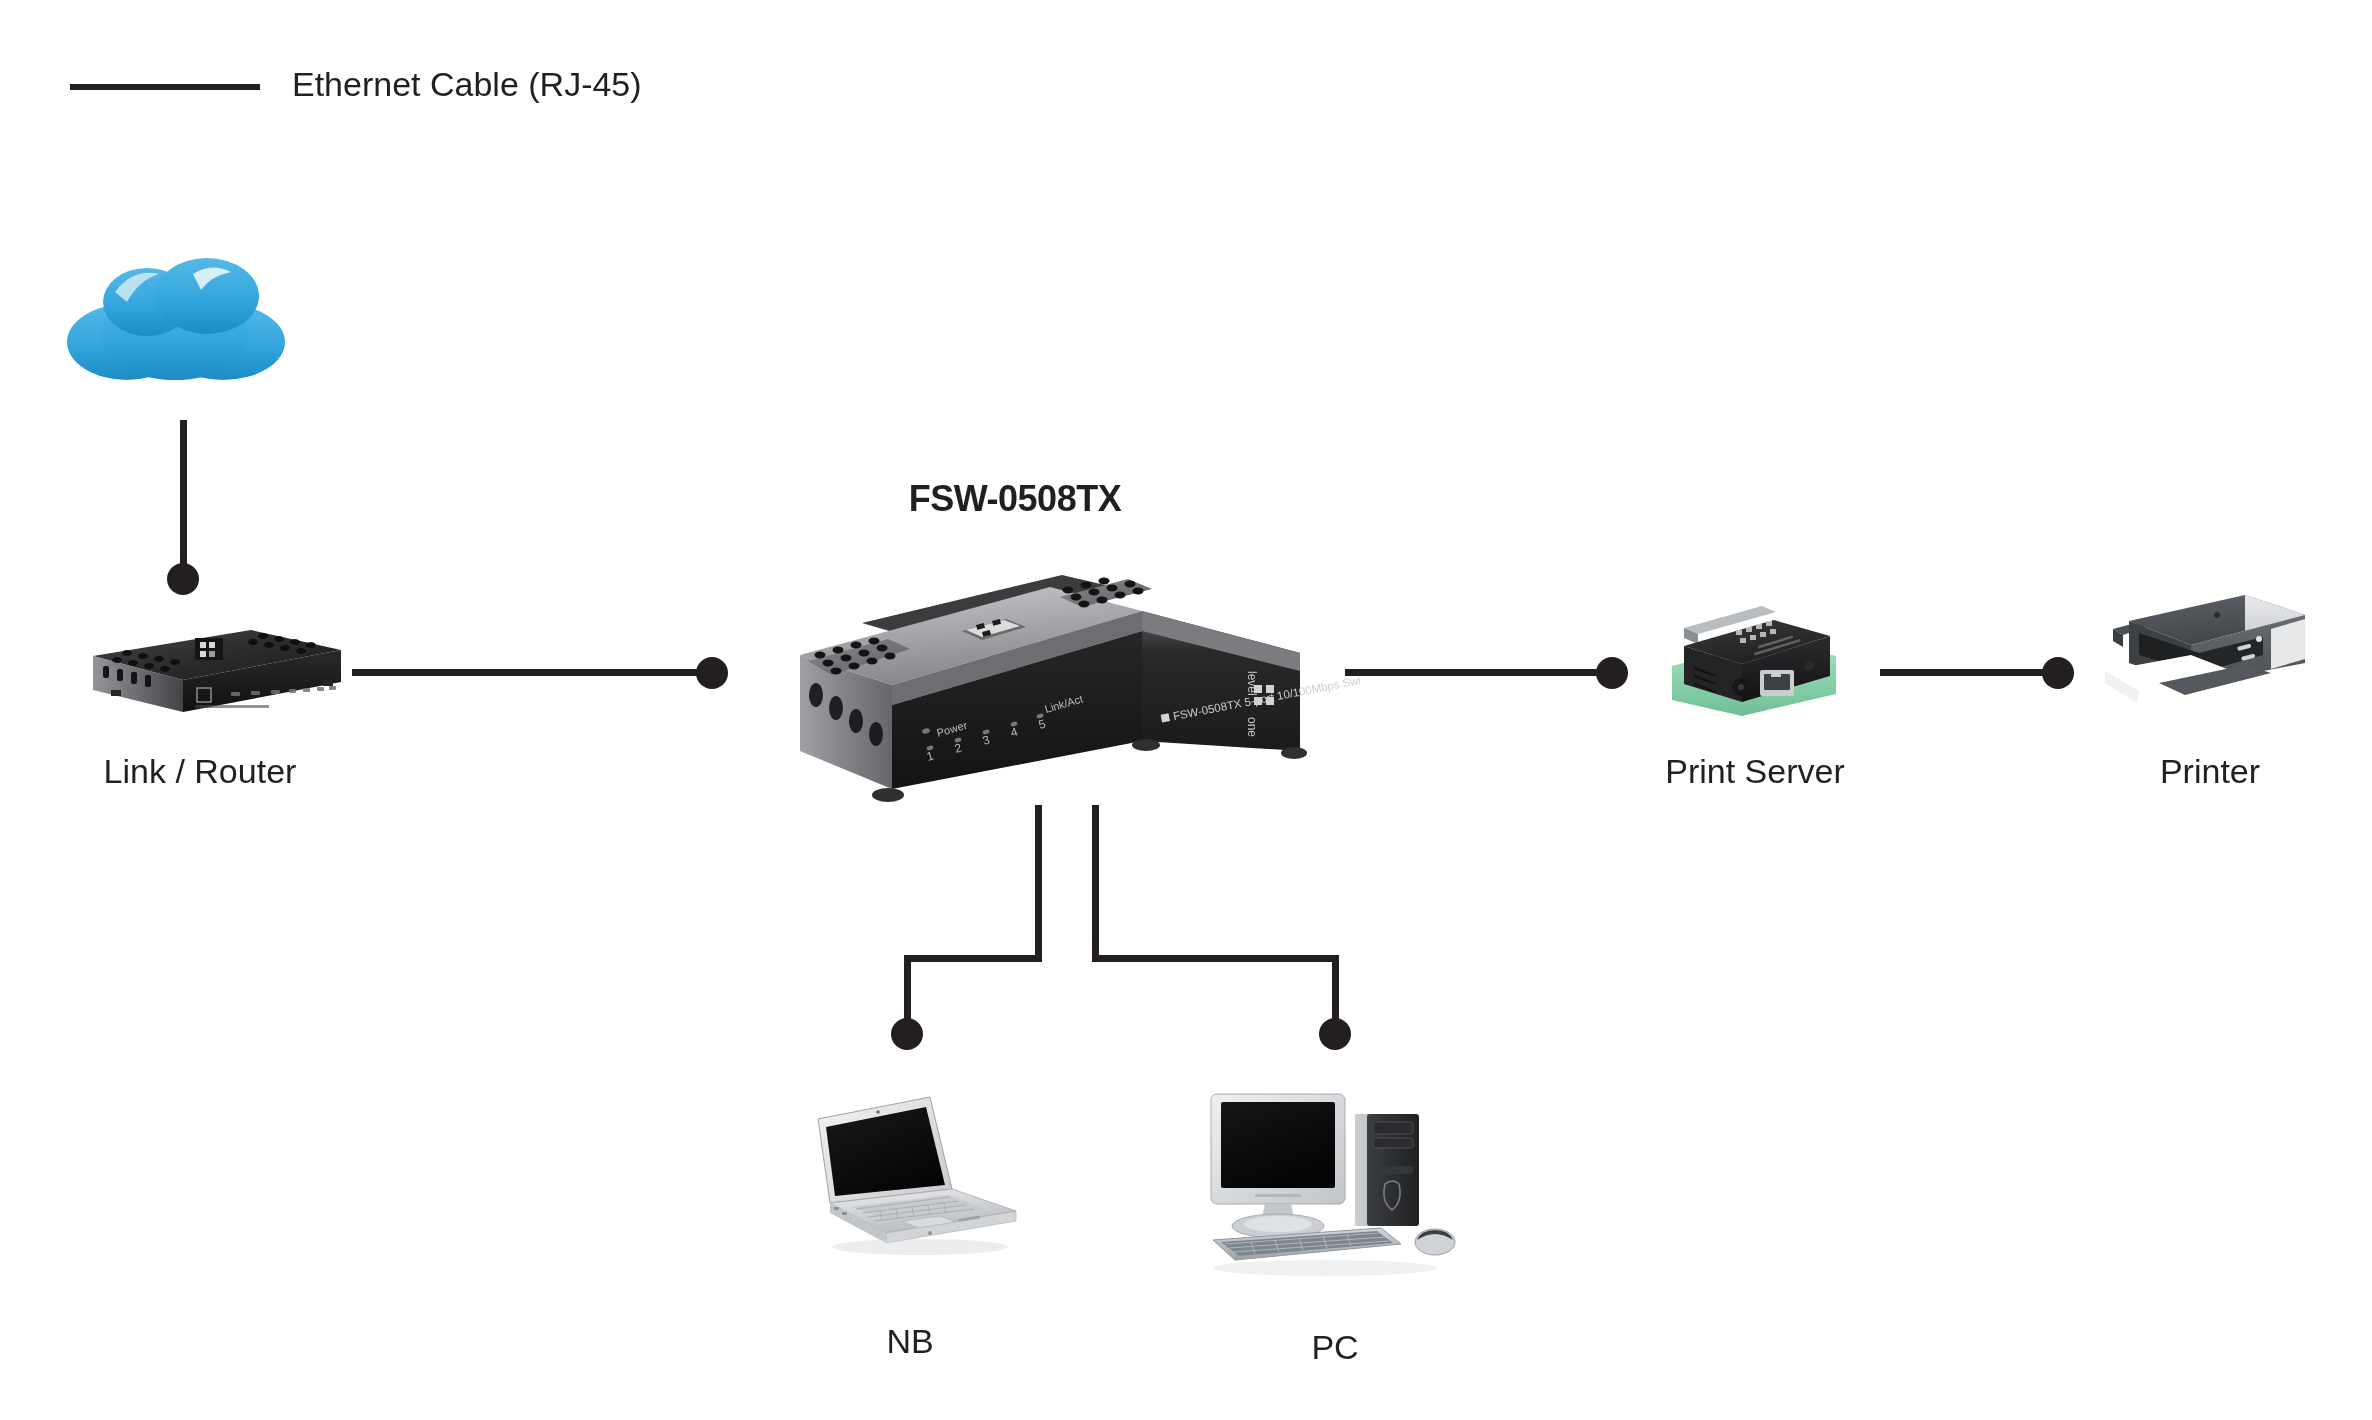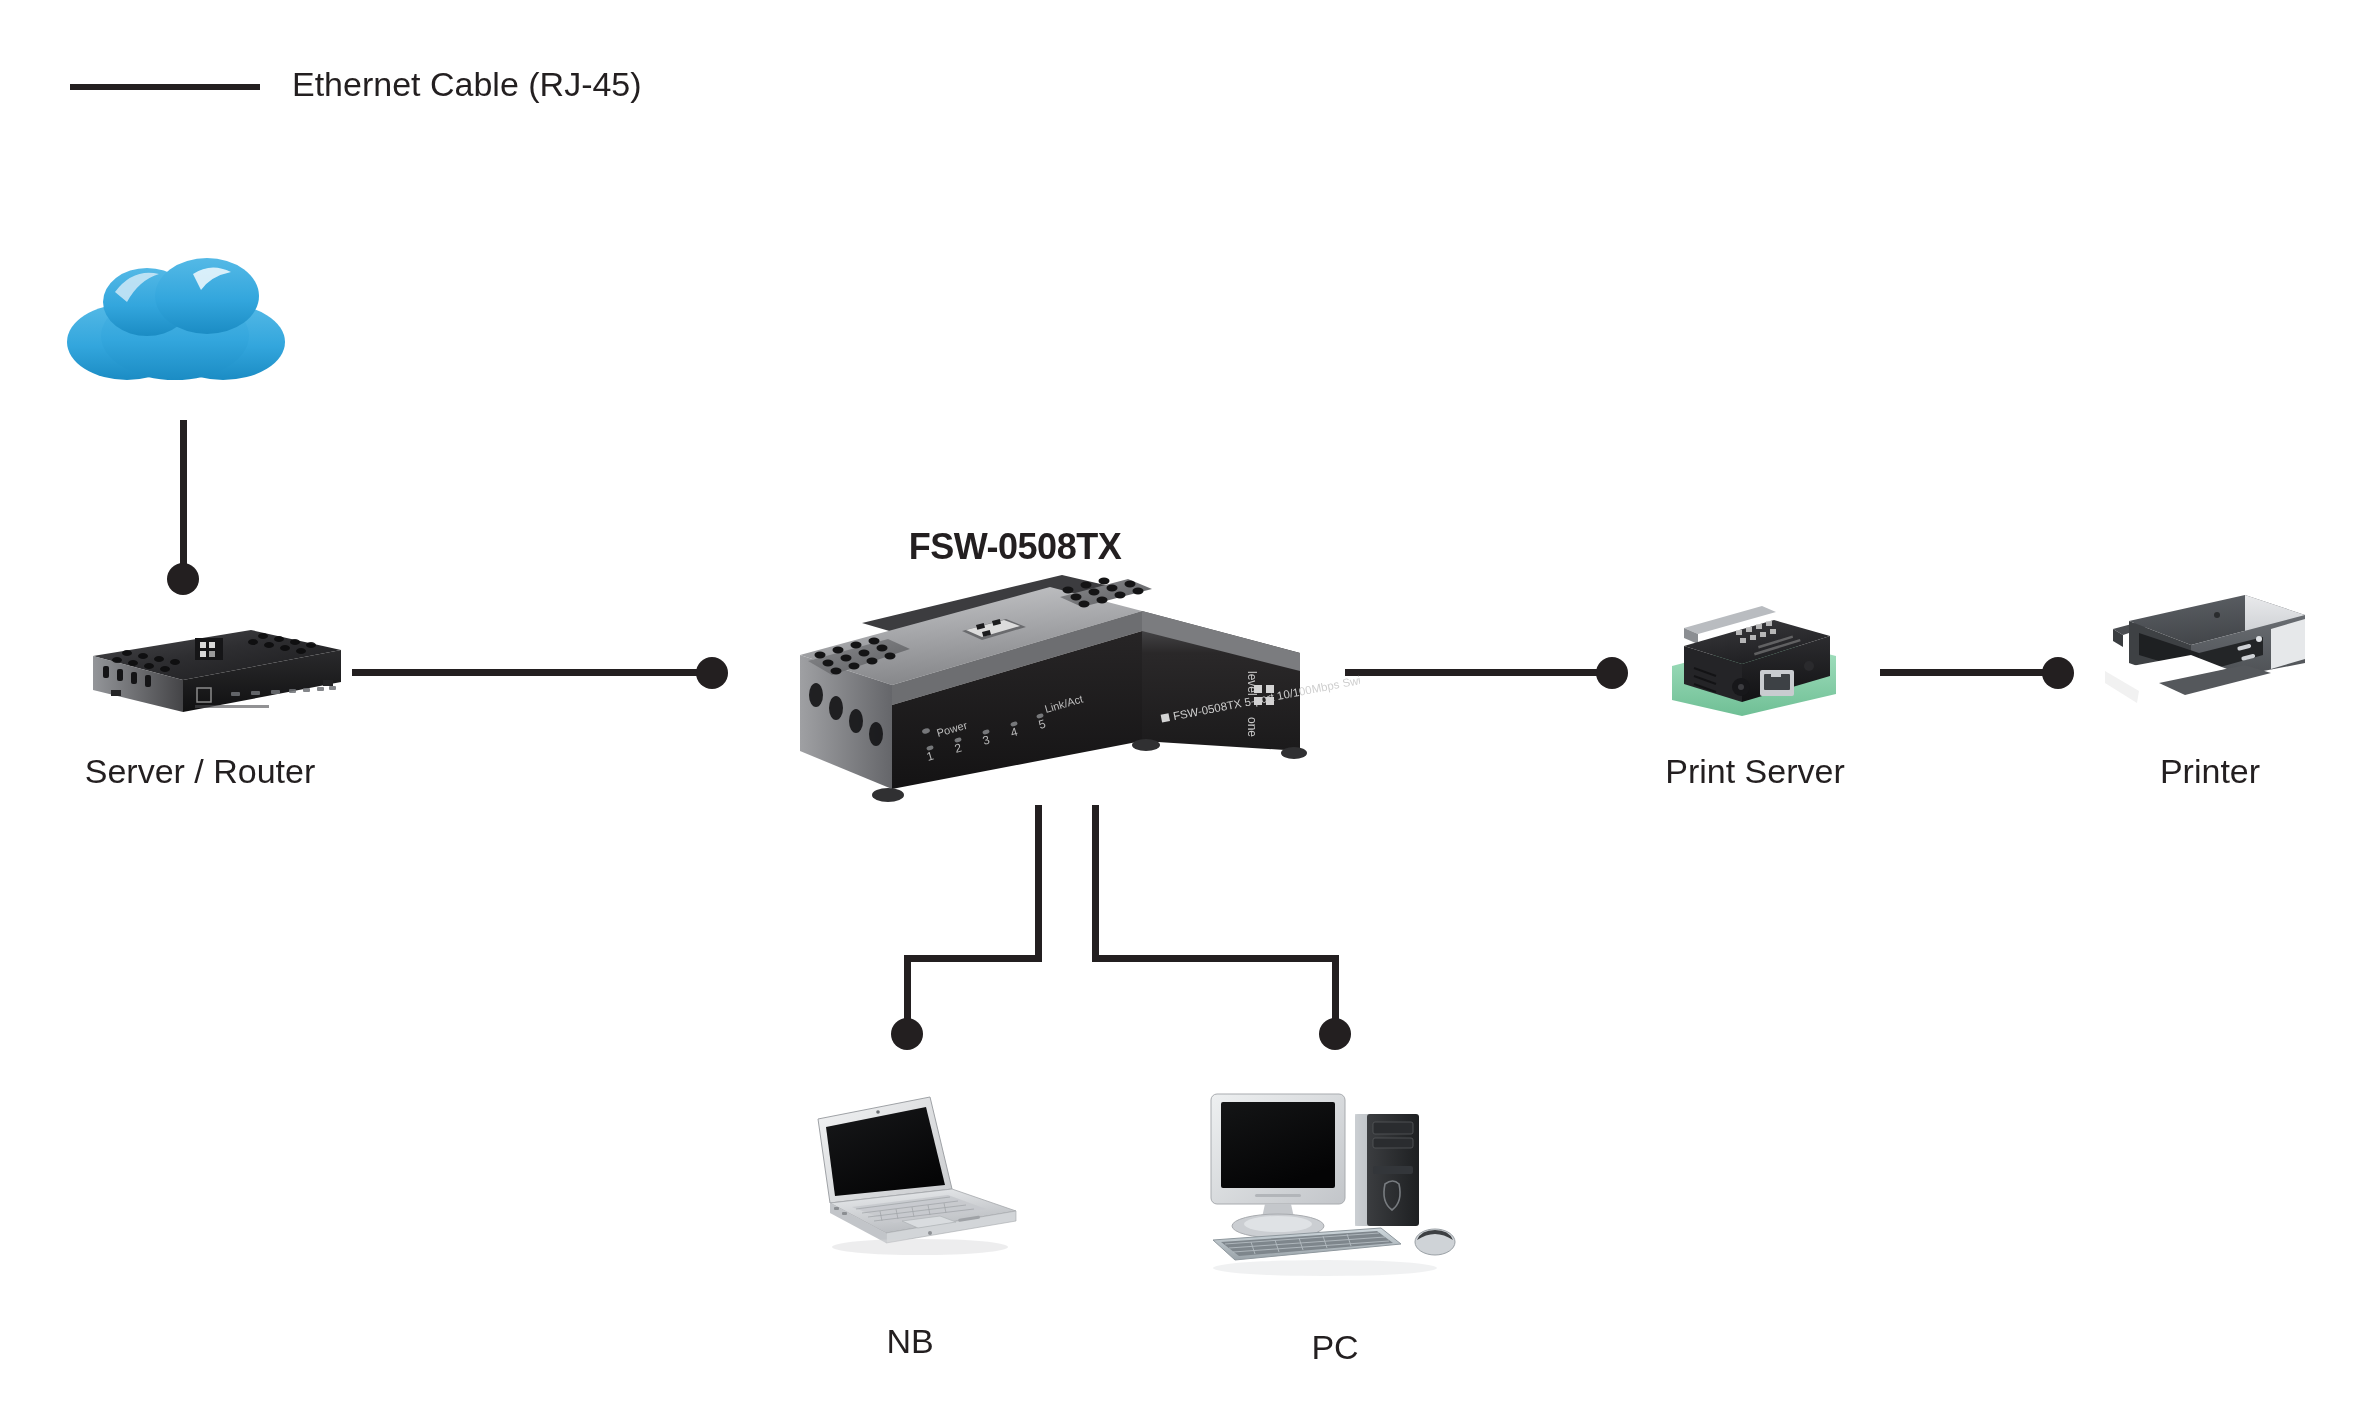--- a/index.html
+++ b/index.html
@@ -194,23 +194,23 @@
         <rect x="76" y="52" width="6" height="12" rx="2"></rect>
         <rect x="90" y="55" width="6" height="12" rx="2"></rect>
       </g>
 
       <rect x="140" y="85" width="74" height="3" fill="#4a4a4d" opacity="0.6"></rect>
 
       <rect x="56" y="70" width="10" height="6" fill="#242426"></rect>
       <rect x="268" y="60" width="10" height="6" fill="#242426"></rect>
     </svg>
   </div>
-  <div class="caption" style="left:0px; top:750px; width:400px;">Server / Router</div>
-
-  <div class="device-title" style="left:815px; top:478px; width:400px;margin-top:48px;">FSW-0508TX</div>
+  <div class="caption" style="left:0px; top:750px; width:400px;">Link / Router</div>
+
+  <div class="device-title" style="left:815px; top:478px; width:400px;">FSW-0508TX</div>
 
   <div class="device" style="left:760px; top:545px; width:600px; height:260px;">
     <svg width="600" height="260" viewBox="0 0 600 260">
       <defs>
         <linearGradient id="swTop" x1="0" y1="0" x2="0.3" y2="1">
           <stop offset="0%" stop-color="#c8c9cb"></stop>
           <stop offset="50%" stop-color="#a7a8ab"></stop>
           <stop offset="100%" stop-color="#86878a"></stop>
         </linearGradient>
         <linearGradient id="swFront" x1="0" y1="0" x2="0" y2="1">

